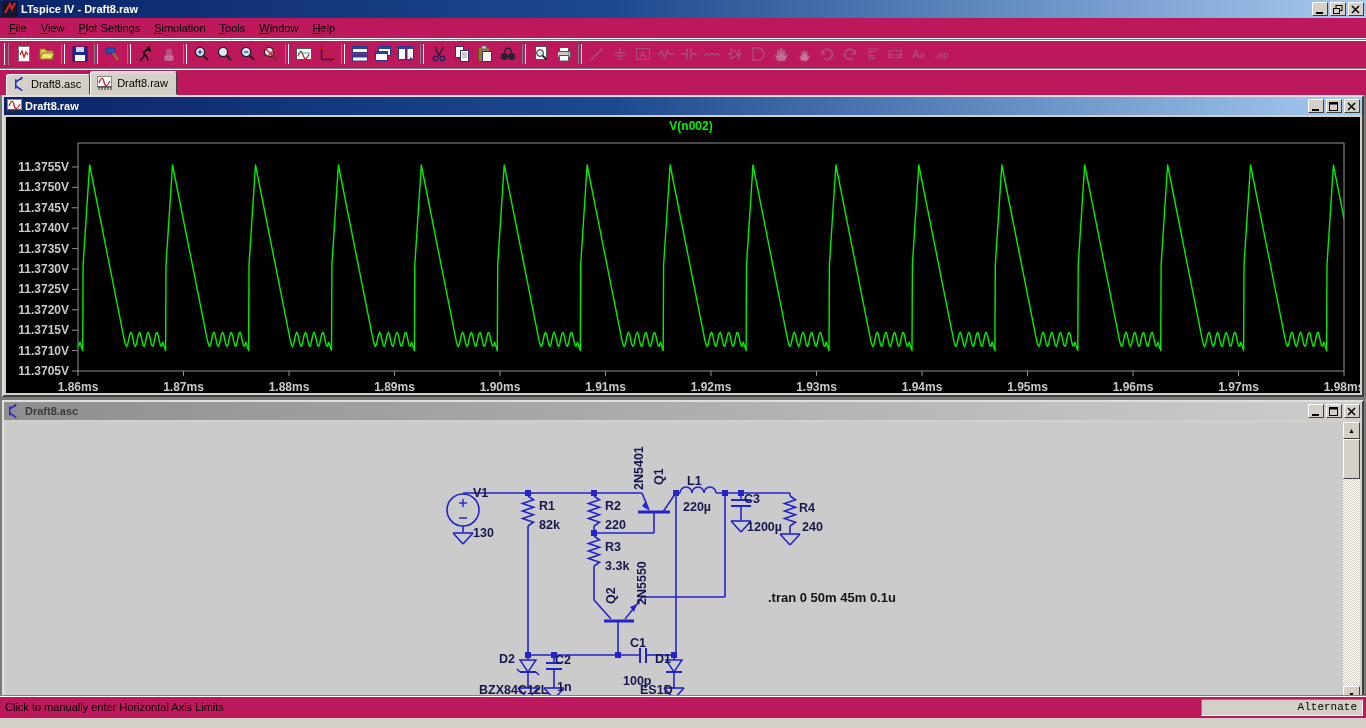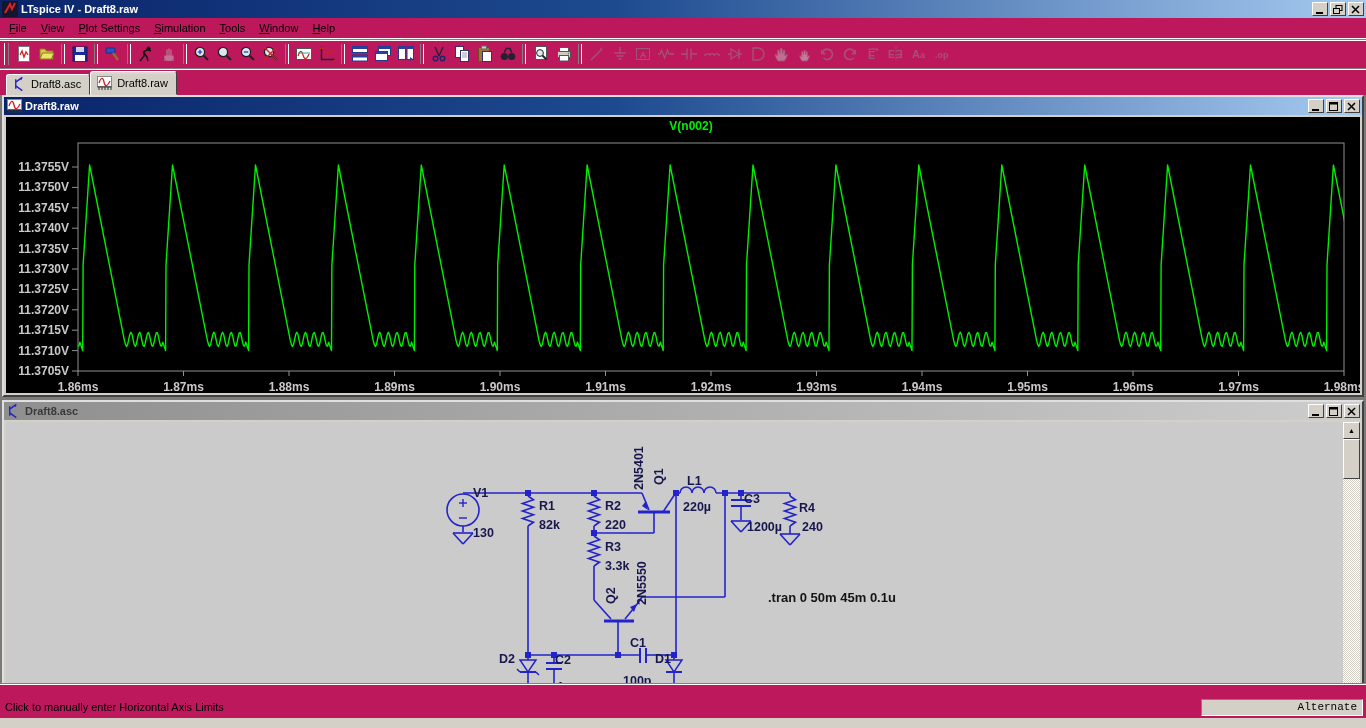--- a/index.html
+++ b/index.html
@@ -70,21 +70,21 @@
   .vscroll{position:absolute;right:0;top:0;bottom:0;width:17px;background:#eeebe5;
     background-image:repeating-conic-gradient(#d4d0c8 0 25%,#fff 0 50%);background-size:2px 2px;}
   .sbtn{position:absolute;left:0;width:17px;height:17px;background:#d4d0c8;
     border:1px solid;border-color:#fff #404040 #404040 #fff;box-sizing:border-box;
     display:flex;align-items:center;justify-content:center;font-size:7px;color:#000;padding:0;}
   .sbtn.up{top:0;} .sbtn.down{bottom:0;}
   .vthumb{position:absolute;left:0;top:17px;width:17px;height:40px;background:#d4d0c8;
     border:1px solid;border-color:#fff #404040 #404040 #fff;box-sizing:border-box;}
 
   
-  .statusbar{height:22px;flex:0 0 auto;display:flex;align-items:center;padding:12px 3px 0 5px;
+  .statusbar{height:22px;flex:0 0 auto;display:flex;align-items:center;padding:0 3px 0 5px;
     border-top:1px solid #808080;box-shadow:inset 0 1px 0 #fff;font-size:11px;color:#000;}
   .statusbar .msg{flex:1;white-space:nowrap;}
   .statusbar .mode{width:150px;text-align:right;padding:1px 5px 2px;border:1px solid;
     border-color:#808080 #fff #fff #808080;background:#d4d0c8;font-family:Liberation Mono, monospace;}
 </style>
 </head>
 <body>
 
 <div class="app">
 

